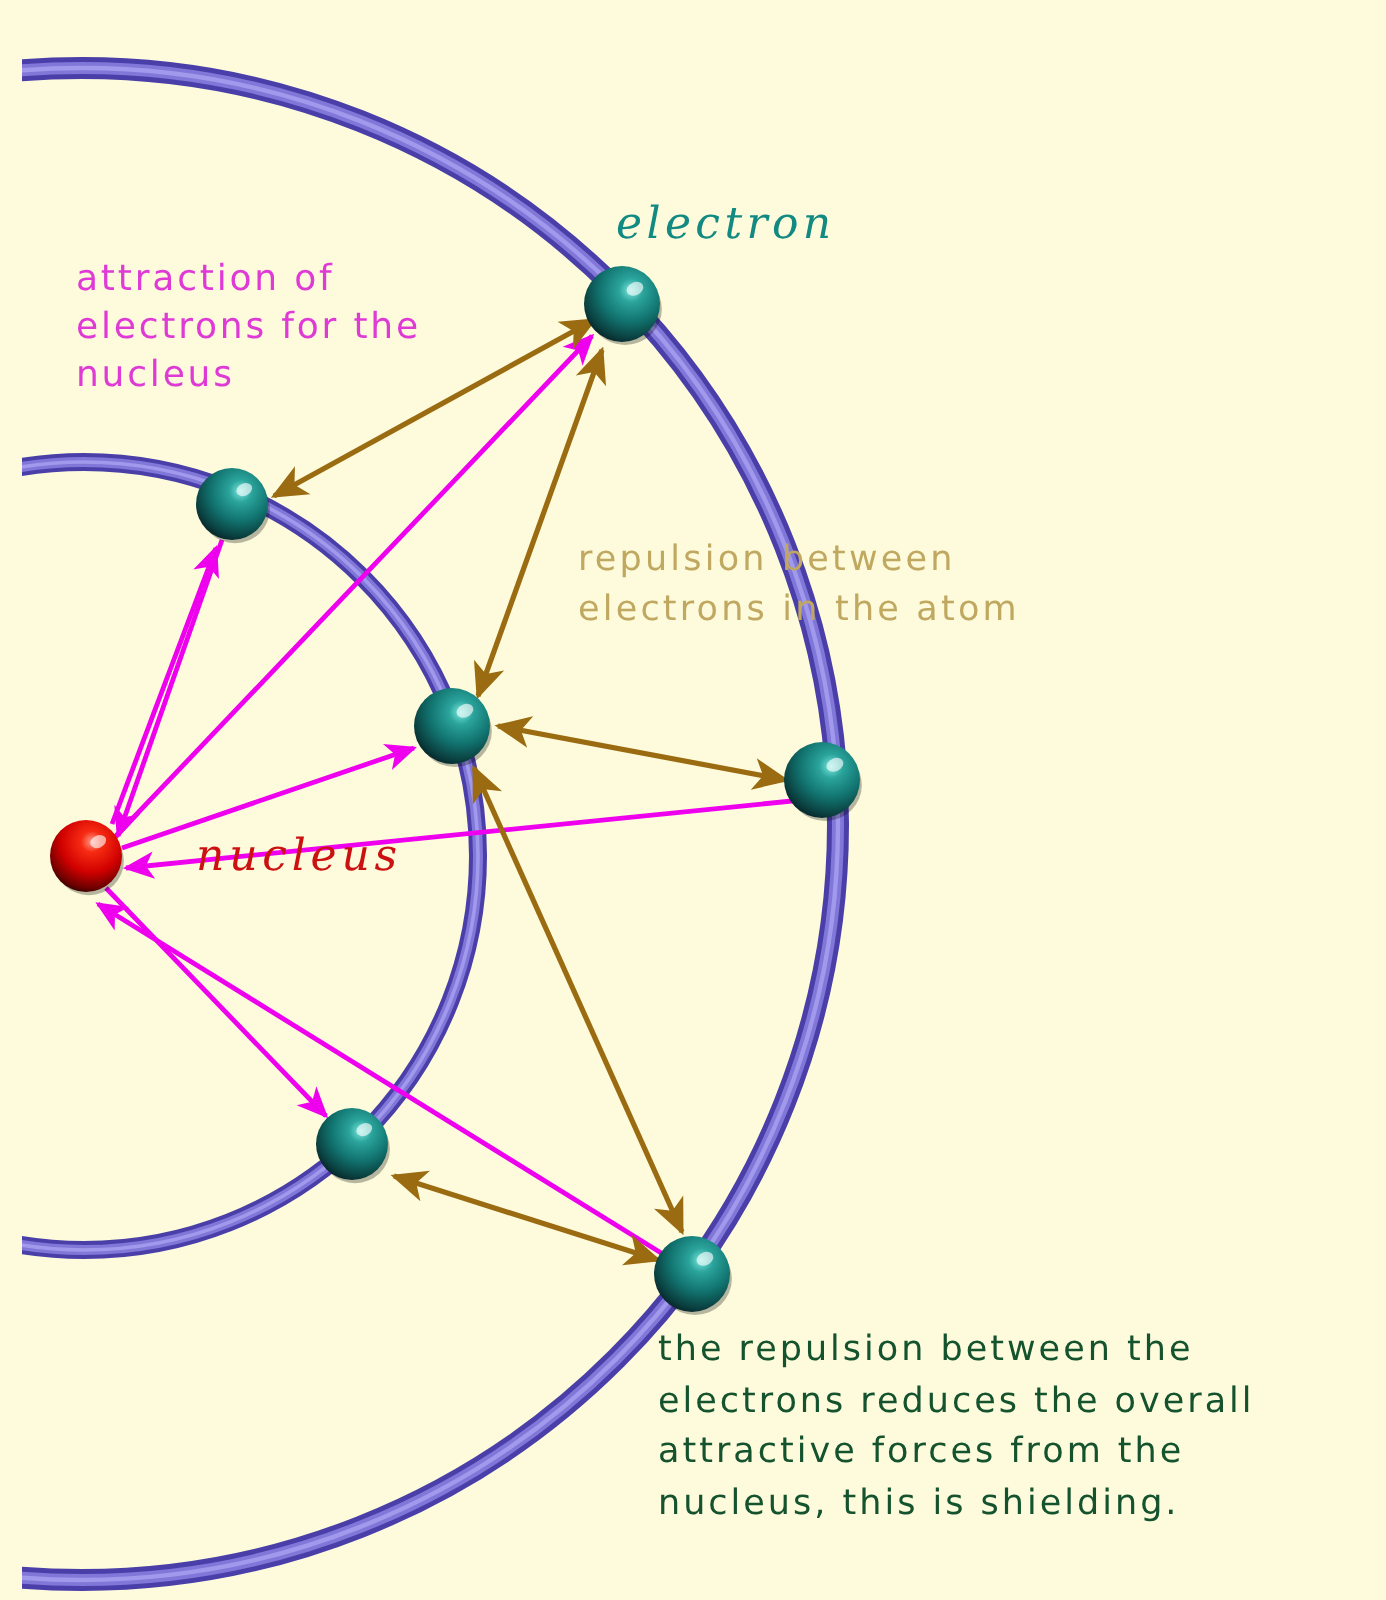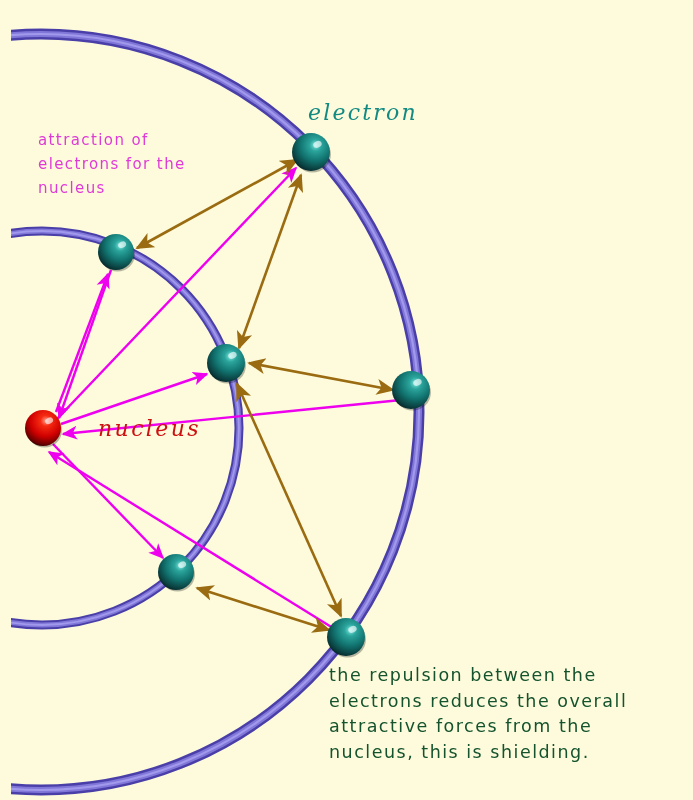--- a/index.html
+++ b/index.html
@@ -23,21 +23,21 @@
   .lbl-nucleus{
     color:#cc1111;
     font-family:"DejaVu Serif", serif;
     font-style:italic;
     font-size:22px;
     letter-spacing:2.4px;
     left:87px;top:416px;
   }
   .lbl-attraction{
     color:#e03ad6;
-    font-size:15px;
+    font-size:18px;
     letter-spacing:1.4px;
     line-height:24px;
     left:27px;top:128px;
   }
   .lbl-repulsion{
     color:#c0a860;
     font-size:17.5px;
     letter-spacing:1.6px;
     line-height:25px;
     left:278px;top:268px;
@@ -149,19 +149,21 @@
   </svg>
 
   <div class="lbl lbl-electron">electron</div>
 
   <div class="lbl lbl-nucleus">nucleus</div>
 
   <div class="lbl lbl-attraction">attraction of
 electrons for the
 nucleus</div>
 
+  <div class="lbl lbl-repulsion">repulsion between
+electrons in the atom</div>
 
   <div class="lbl lbl-shield">the repulsion between the
 electrons reduces the overall
 attractive forces from the
 nucleus, this is shielding.</div>
 
 </div>
 
 </body></html>

